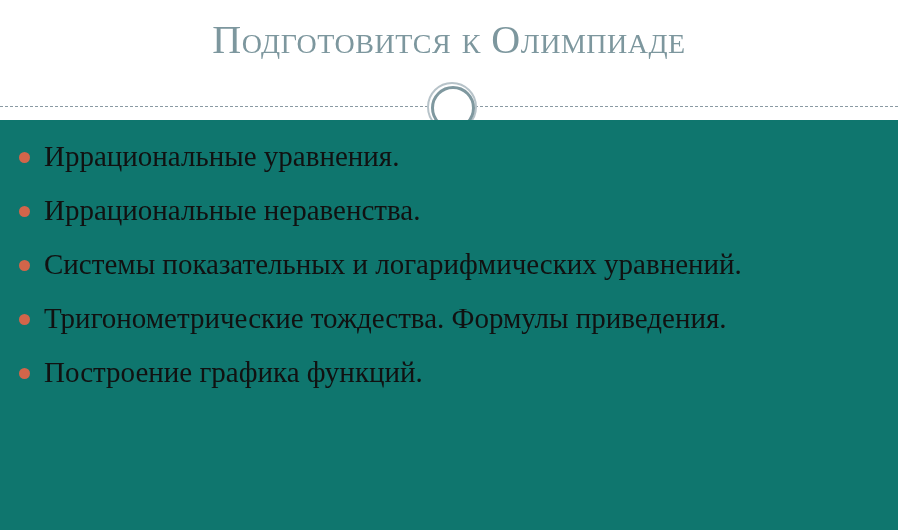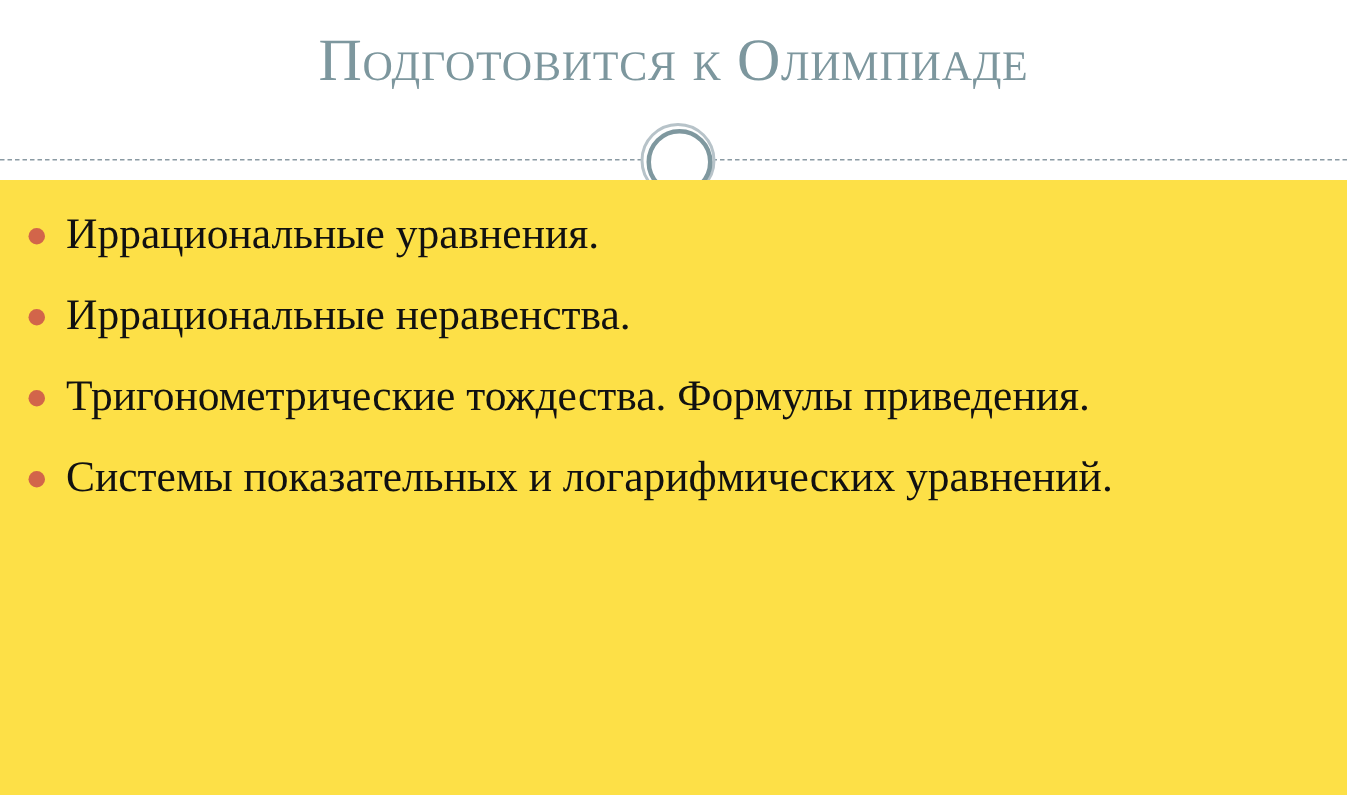--- a/index.html
+++ b/index.html
@@ -90,21 +90,21 @@
     box-sizing: content-box;
   }
 
   
   #body-panel {
     position: absolute;
     left: 0;
     top: 120px;
     width: 898px;
     height: 410px;
-    background: #fde047;
+    background: #0f766e;
   }
 
   #bullet-list {
     position: absolute;
     left: 0;
     top: 14px;
     width: 898px;
     list-style: none;
     margin: 0;
     padding: 0;
@@ -159,25 +159,29 @@
         <span class="bullet-text">Иррациональные уравнения.</span>
       </li>
 
       <li class="bullet-item">
         <span class="bullet-dot"></span>
         <span class="bullet-text">Иррациональные неравенства.</span>
       </li>
 
       <li class="bullet-item">
         <span class="bullet-dot"></span>
+        <span class="bullet-text">Системы показательных и логарифмических уравнений.</span>
+      </li>
+
+      <li class="bullet-item">
+        <span class="bullet-dot"></span>
         <span class="bullet-text">Тригонометрические тождества. Формулы приведения.</span>
       </li>
 
       <li class="bullet-item">
         <span class="bullet-dot"></span>
-        <span class="bullet-text">Системы показательных и логарифмических уравнений.</span>
+        <span class="bullet-text">Построение графика функций.</span>
       </li>
-
 
     </ul>
   </div>
 
 </div>
 
 </body></html>

